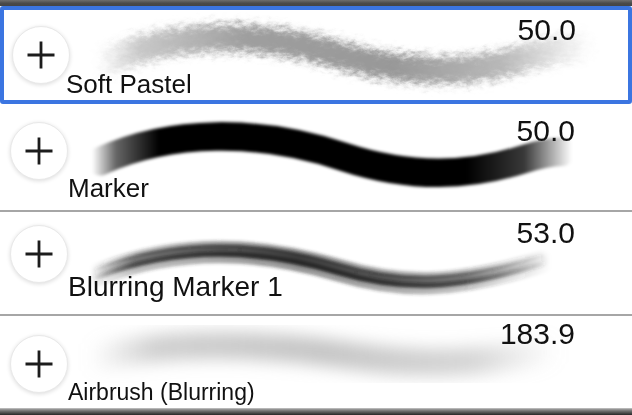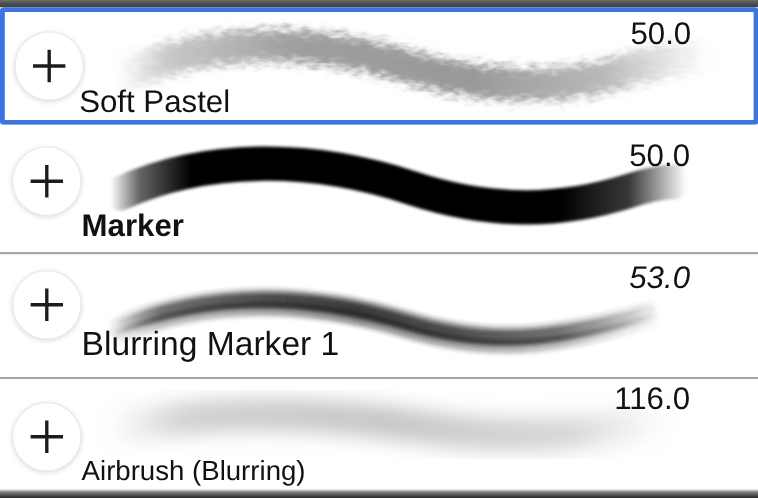--- a/index.html
+++ b/index.html
@@ -24,27 +24,27 @@
     background:#fff;border:1.5px solid #e9e9e9;box-sizing:border-box;
     box-shadow:0 1px 4px rgba(0,0,0,0.14);
     display:flex;align-items:center;justify-content:center;cursor:pointer;
   }
   .row-0 .add-btn{top:16px;left:8px;}
   .row-1 .add-btn{top:18px;}
   .row-2 .add-btn{top:13px;}
   .row-3 .add-btn{top:19px;}
   .brush-name{position:absolute;left:68px;bottom:6px;font-size:26px;line-height:1;white-space:nowrap;margin-top:48px;}
   .row-0 .brush-name{left:62px;bottom:3px;}
-  .row-1 .brush-name{bottom:9px;font-weight:bold;}
+  .row-1 .brush-name{bottom:9px;}
   .row-2 .brush-name{font-size:28px;bottom:13px;}
   .row-3 .brush-name{font-size:23px;bottom:4px;}
-  .brush-size{position:absolute;right:57px;font-size:26px;line-height:1;text-align:right;}
+  .brush-size{position:absolute;right:57px;font-size:30px;line-height:1;text-align:right;}
   .row-0 .brush-size{top:5px;right:52px;}
   .row-1 .brush-size{top:12px;}
-  .row-2 .brush-size{top:6px;font-style:italic;}
+  .row-2 .brush-size{top:6px;}
   .row-3 .brush-size{top:3px;}
   .defs-holder{position:absolute;width:0;height:0;overflow:hidden;}
 </style>
 </head>
 <body>
 
 <div class="screen">
 
   <svg class="defs-holder" aria-hidden="true">
     <defs>
@@ -151,19 +151,19 @@
     <div class="row row-3">
       <svg class="stroke-svg" viewBox="0 0 632 100" preserveAspectRatio="none">
         <path d="M 96,45 C 180,26 270,30 356,44 C 420,54 478,52 548,38" fill="none" stroke="url(#g3)" stroke-width="30" stroke-linecap="round" filter="url(#fAir)"></path>
       </svg>
       <div class="add-btn">
         <svg width="34" height="34" viewBox="0 0 34 34">
           <path d="M17 3.5 V30.5 M3.5 17 H30.5" stroke="#1c1c1c" stroke-width="2.8" fill="none"></path>
         </svg>
       </div>
       <div class="brush-name">Airbrush (Blurring)</div>
-      <div class="brush-size">116.0</div>
+      <div class="brush-size">183.9</div>
     </div>
 
   </div>
 
   <div class="bottom-bar"></div>
 </div>
 
 </body></html>

